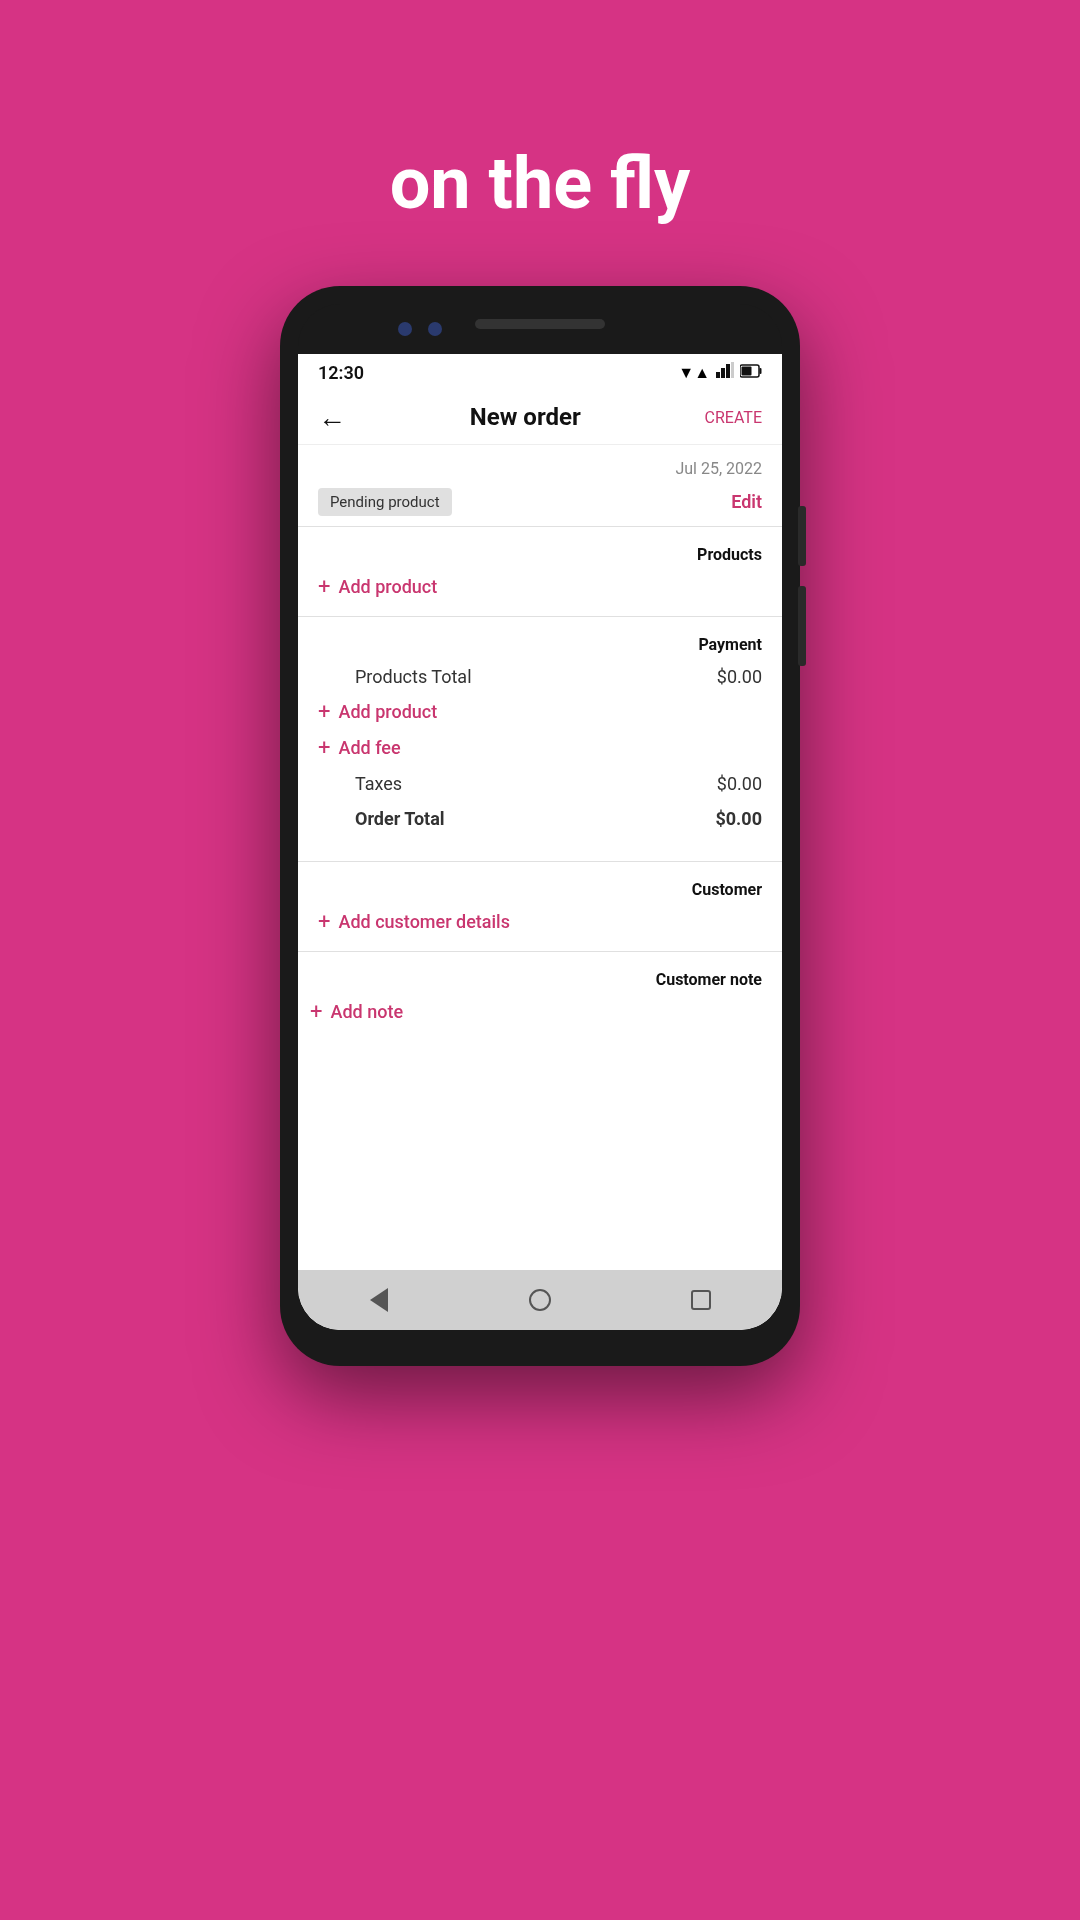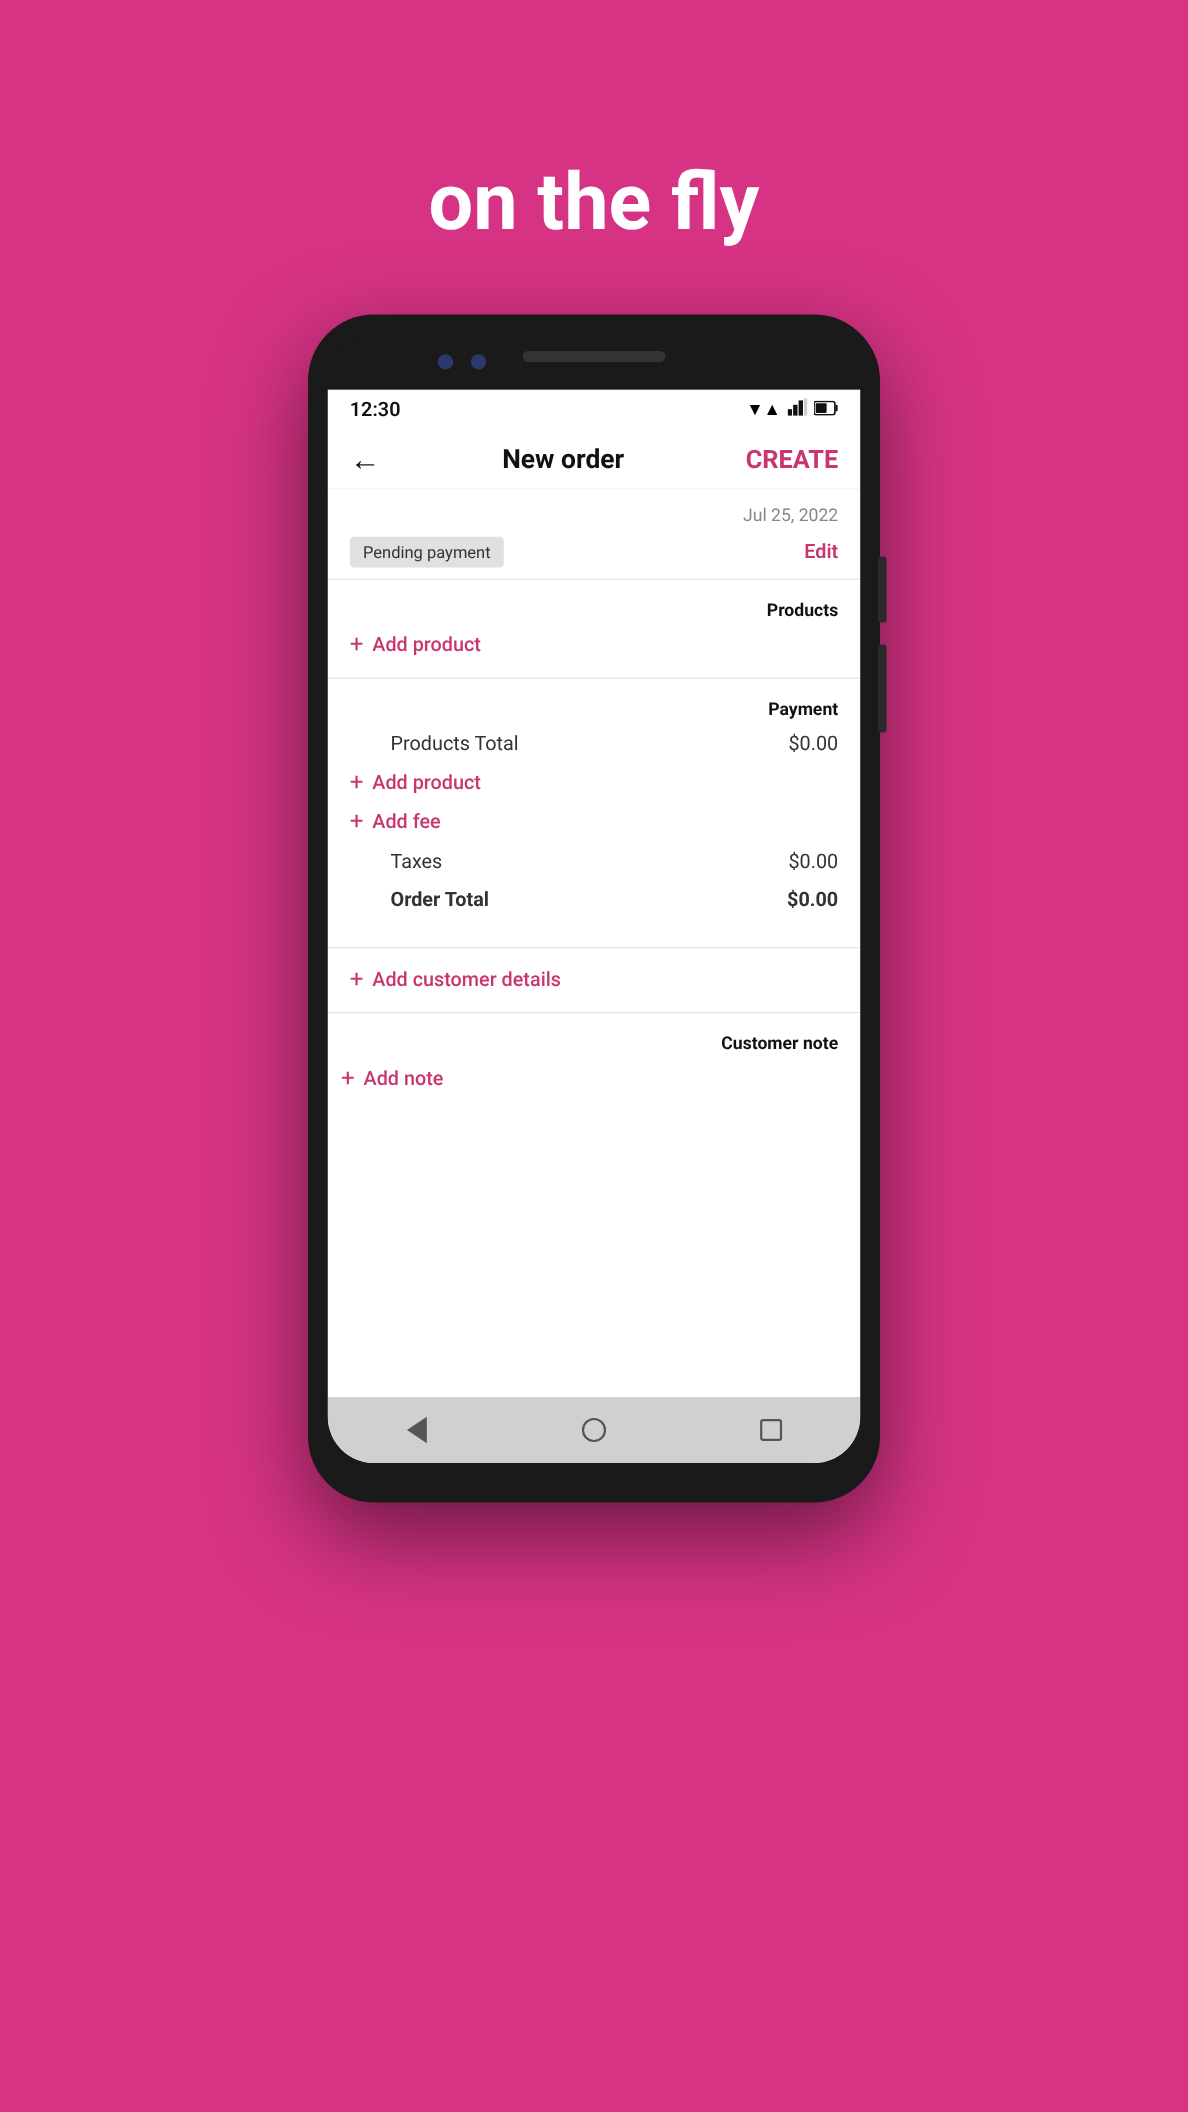--- a/index.html
+++ b/index.html
@@ -151,22 +151,22 @@
       cursor: pointer;
     }
 
     .header-title {
       font-size: 24px;
       font-weight: 700;
       color: #111;
     }
 
     .create-btn {
-      font-size: 23px;
-      font-weight: 700;
+      font-size: 16px;
+      font-weight: 400;
       color: #c9366f;
       cursor: pointer;
     }
 
     
     .screen-content {
       flex: 1;
       overflow-y: auto;
       background: white;
       text-align: right;
@@ -363,21 +363,21 @@
         <span class="back-btn">←</span>
         <span class="header-title">New order</span>
         <span class="create-btn">CREATE</span>
       </div>
 
       <div class="screen-content">
 
         <div class="date-section">
           <div class="order-date">Jul 25, 2022</div>
           <div class="status-row">
-            <span class="status-badge">Pending payment</span>
+            <span class="status-badge">Pending product</span>
             <span class="edit-btn">Edit</span>
           </div>
         </div>
 
         <div class="divider"></div>
 
         <div class="section">
           <div class="section-title">Products</div>
           <div class="add-link">
             <span class="plus-icon">+</span>
@@ -412,20 +412,21 @@
             <span class="payment-value">$0.00</span>
           </div>
 
           <div class="payment-row payment-row-bold">
             <span class="payment-label">Order Total</span>
             <span class="payment-value">$0.00</span>
           </div>
         </div>
 
         <div class="section">
+          <div class="section-title">Customer</div>
           <div class="add-link">
             <span class="plus-icon">+</span>
             <span>Add customer details</span>
           </div>
         </div>
 
         <div class="section" style="border-bottom: none; padding-left: 12px;">
           <div class="section-title">Customer note</div>
           <div class="add-link">
             <span class="plus-icon">+</span>

